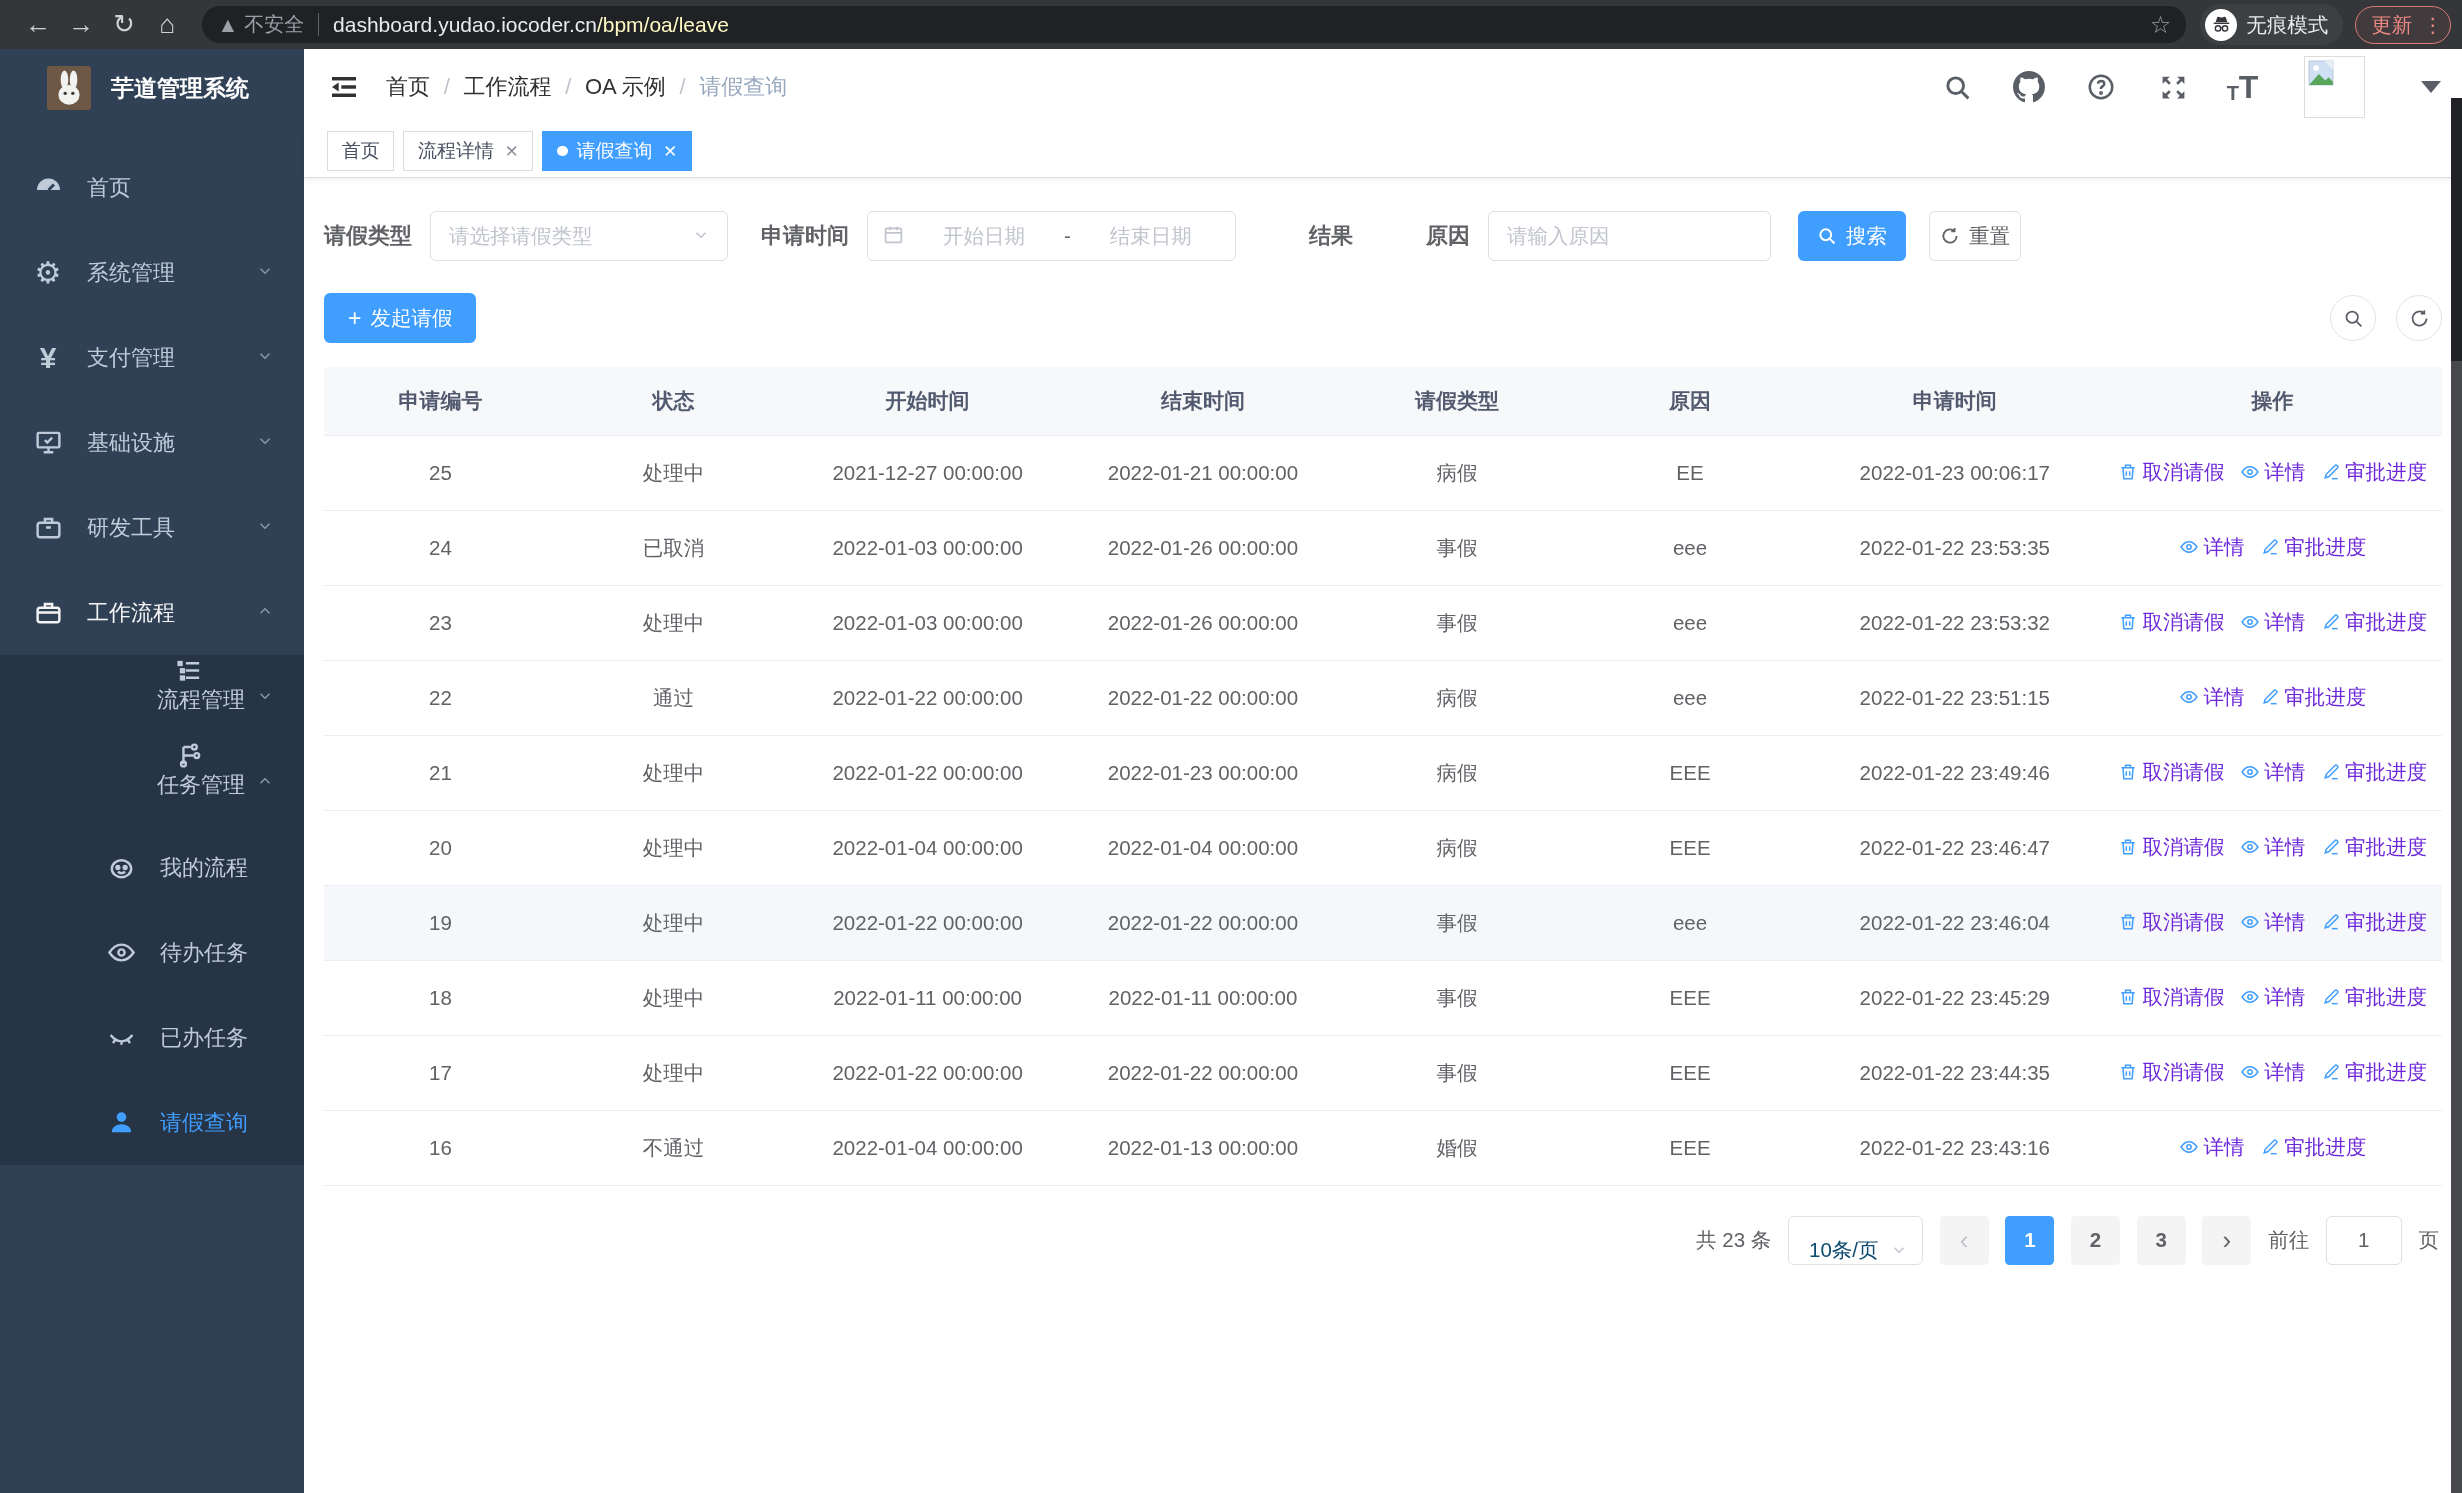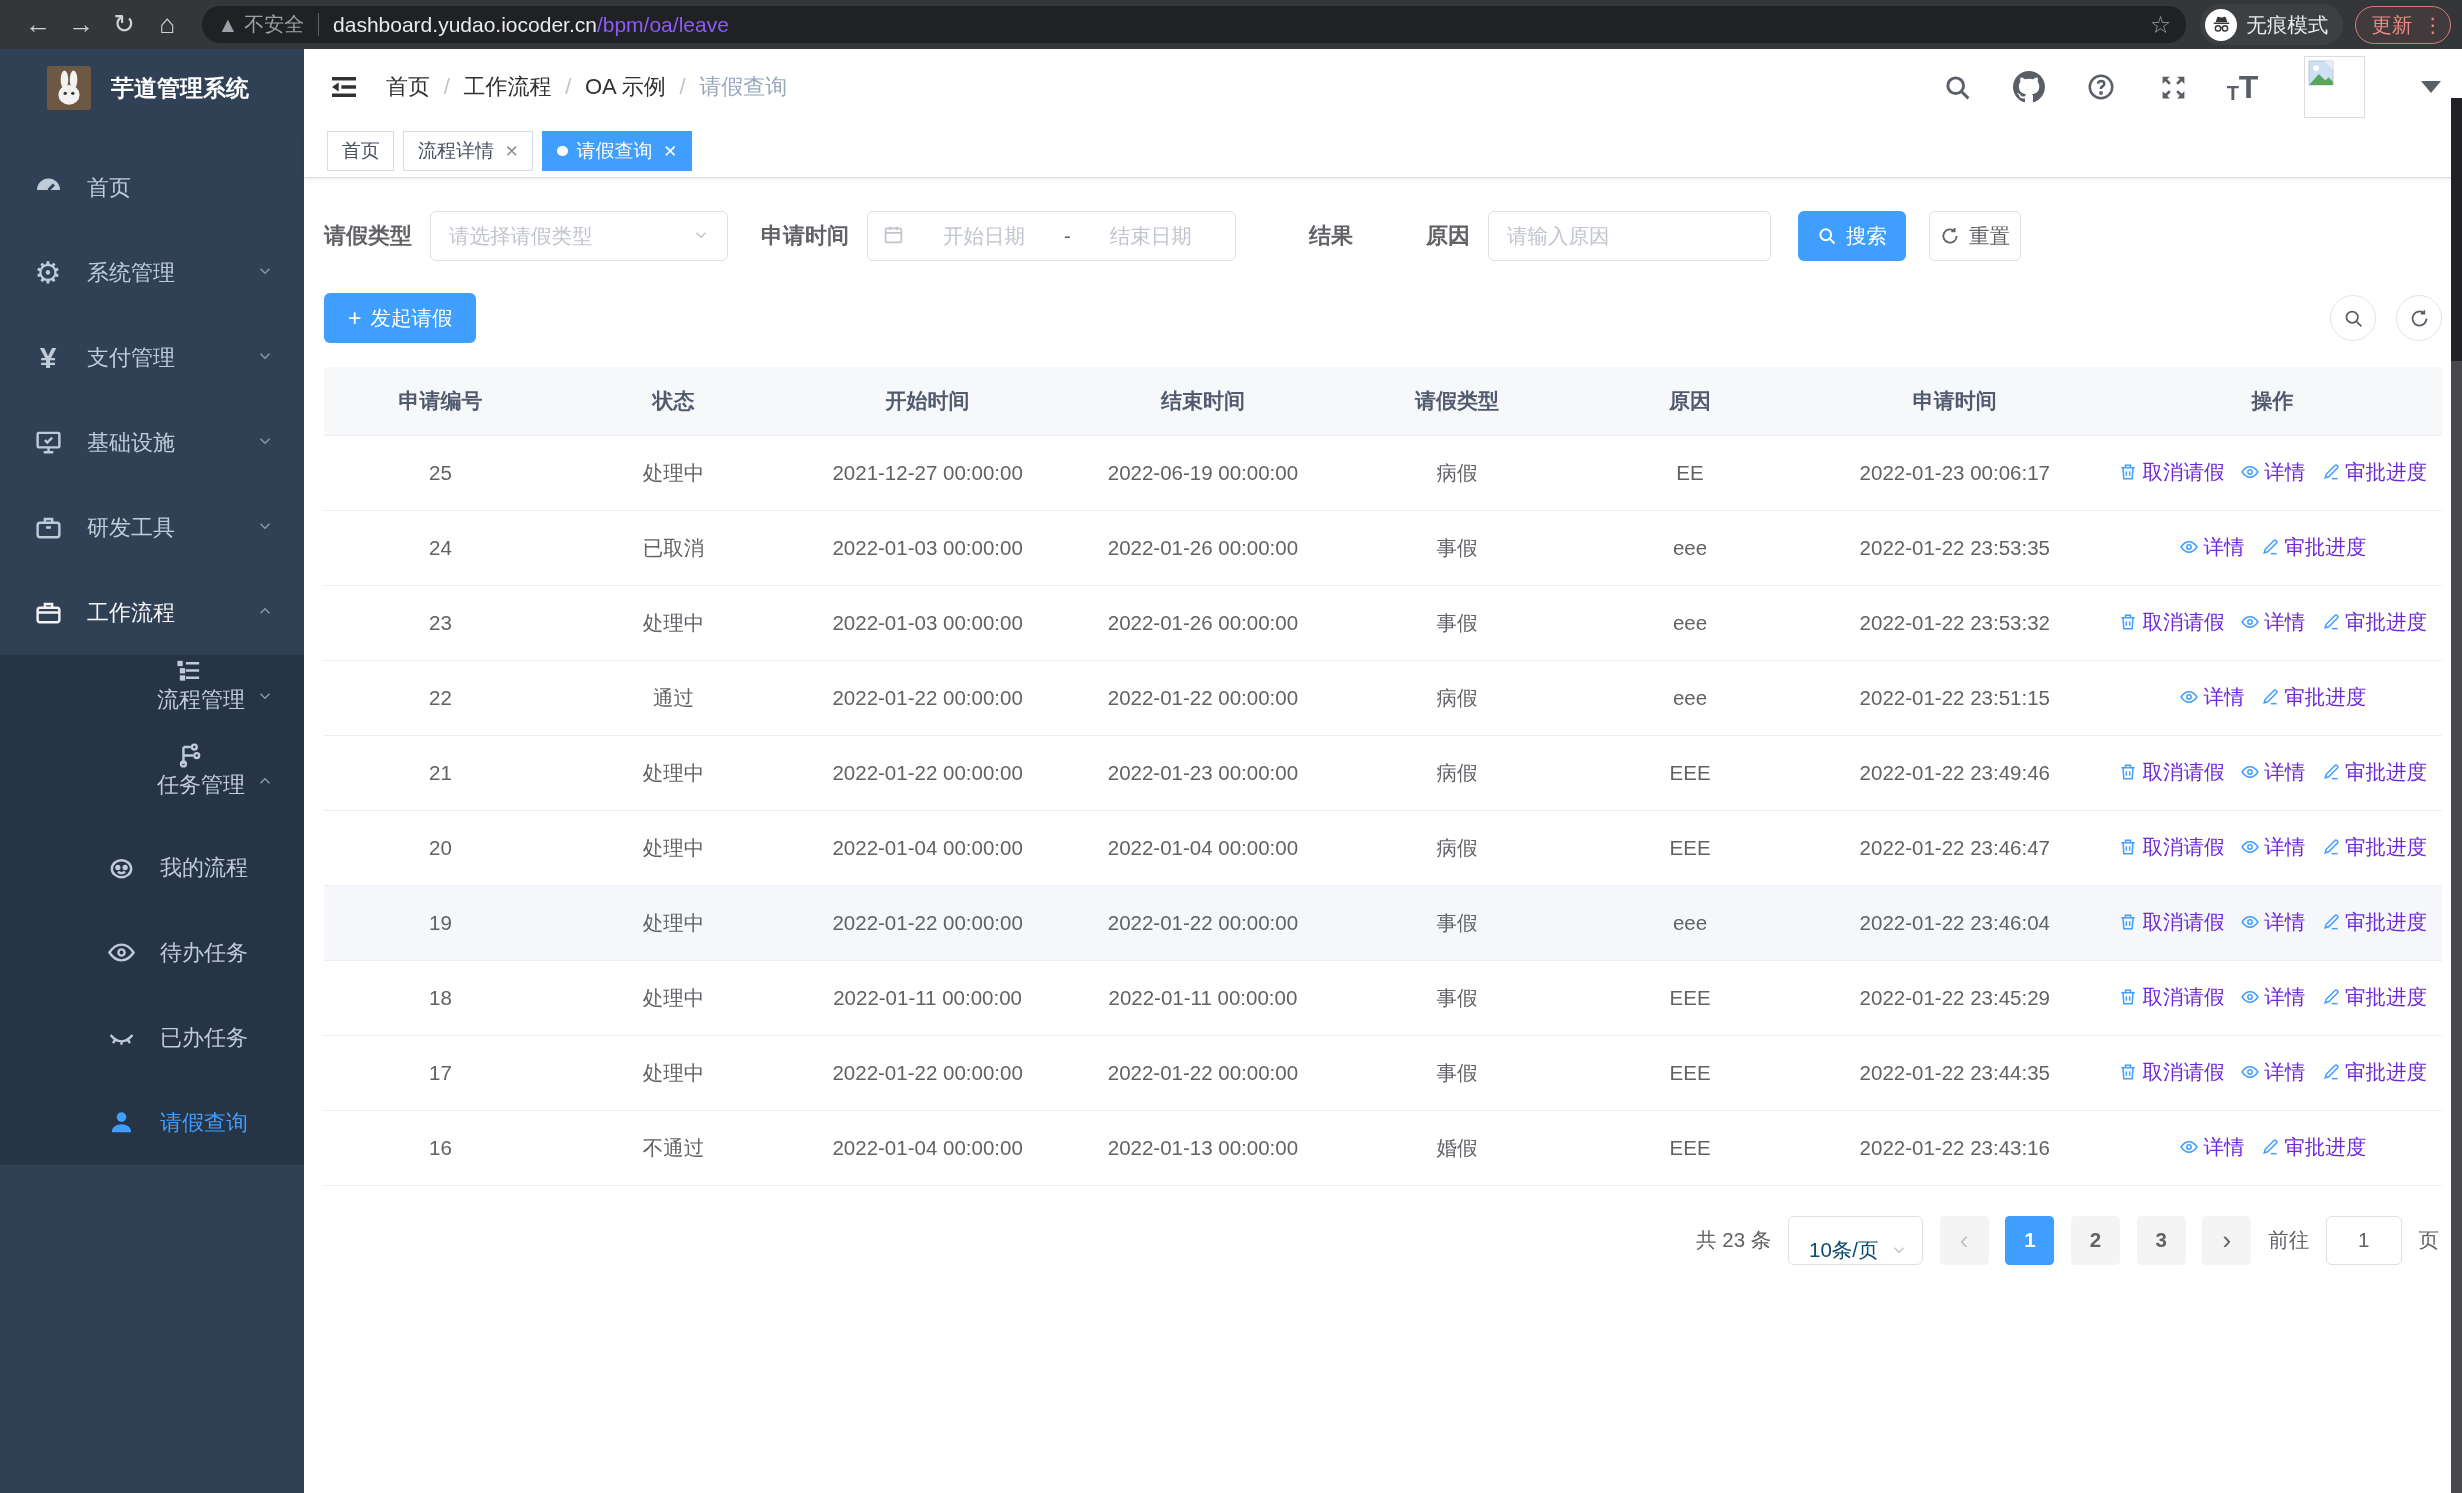--- a/index.html
+++ b/index.html
@@ -6,21 +6,21 @@
   html,body { width:2462px; height:1494px; overflow:hidden; font-family:"Liberation Sans","DejaVu Sans",sans-serif; background:#fff; }
 
   
   .chrome { height:49px; background:#35363a; display:flex; align-items:center; padding:0 10.6px 0 16.7px; position:relative; z-index:30; }
   .chrome .navbtn { color:#cfd1d4; font-size:26px; width:43px; height:43px; display:flex; align-items:center; justify-content:center; flex:0 0 auto; }
   .urlbar { flex:1; height:37px; background:#202124; border-radius:18px; margin:0 13.7px; display:flex; align-items:center; padding:0 15px; min-width:0; }
   .urlbar .warn { color:#9aa0a6; font-size:20px; display:flex; align-items:center; gap:6px; }
   .urlbar .warn .tri { font-size:21px; }
   .urlbar .divider { width:1.5px; height:23px; background:#5f6368; margin:0 13.7px; }
   .urlbar .domain { color:#e8eaed; font-size:21px; }
-  .urlbar .path { color:#8b5cf6; font-size:21px; }
+  .urlbar .path { color:#fef9c3; font-size:21px; }
   .urlbar .star { margin-left:auto; color:#9aa0a6; font-size:24px; }
   .incog { height:41px; background:#3c4043; border-radius:21px; display:flex; align-items:center; gap:9px; padding:0 15px 0 5.3px; margin-right:12px; flex:0 0 auto; }
   .incog .circ { width:32px; height:32px; border-radius:50%; background:#fff; display:flex; align-items:center; justify-content:center; }
   .incog .label { color:#e8eaed; font-size:20.5px; }
   .updatepill { height:38px; border:1.5px solid #db7b76; background:rgba(219,123,118,.08); border-radius:20px; display:flex; align-items:center; padding:0 7.6px 0 15px; flex:0 0 auto; }
   .updatepill .txt { color:#f08983; font-size:20.5px; }
   .updatepill .dots { color:#f08983; font-size:20px; margin-left:10.6px; letter-spacing:0; line-height:1; }
 
   
   .app { display:flex; height:1445px; position:relative; }
@@ -451,21 +451,21 @@
             <th>原因</th>
             <th>申请时间</th>
             <th>操作</th>
           </tr>
         </thead>
         <tbody>
             <tr>
               <td>25</td>
               <td>处理中</td>
               <td>2021-12-27 00:00:00</td>
-              <td>2022-06-19 00:00:00</td>
+              <td>2022-01-21 00:00:00</td>
               <td>病假</td>
               <td>EE</td>
               <td>2022-01-23 00:06:17</td>
               <td class="ops"><a>
                   <svg viewBox="0 0 24 24" fill="none" stroke="#409eff" stroke-width="1.8">
                     <path d="M4 7h16M9 7V4h6v3M6 7l1 13h10l1-13M10 11v5.5M14 11v5.5"></path>
                   </svg>
                   <span>取消请假</span>
                 </a><a>
                   <svg viewBox="0 0 24 24" fill="none" stroke="#409eff" stroke-width="1.8">

